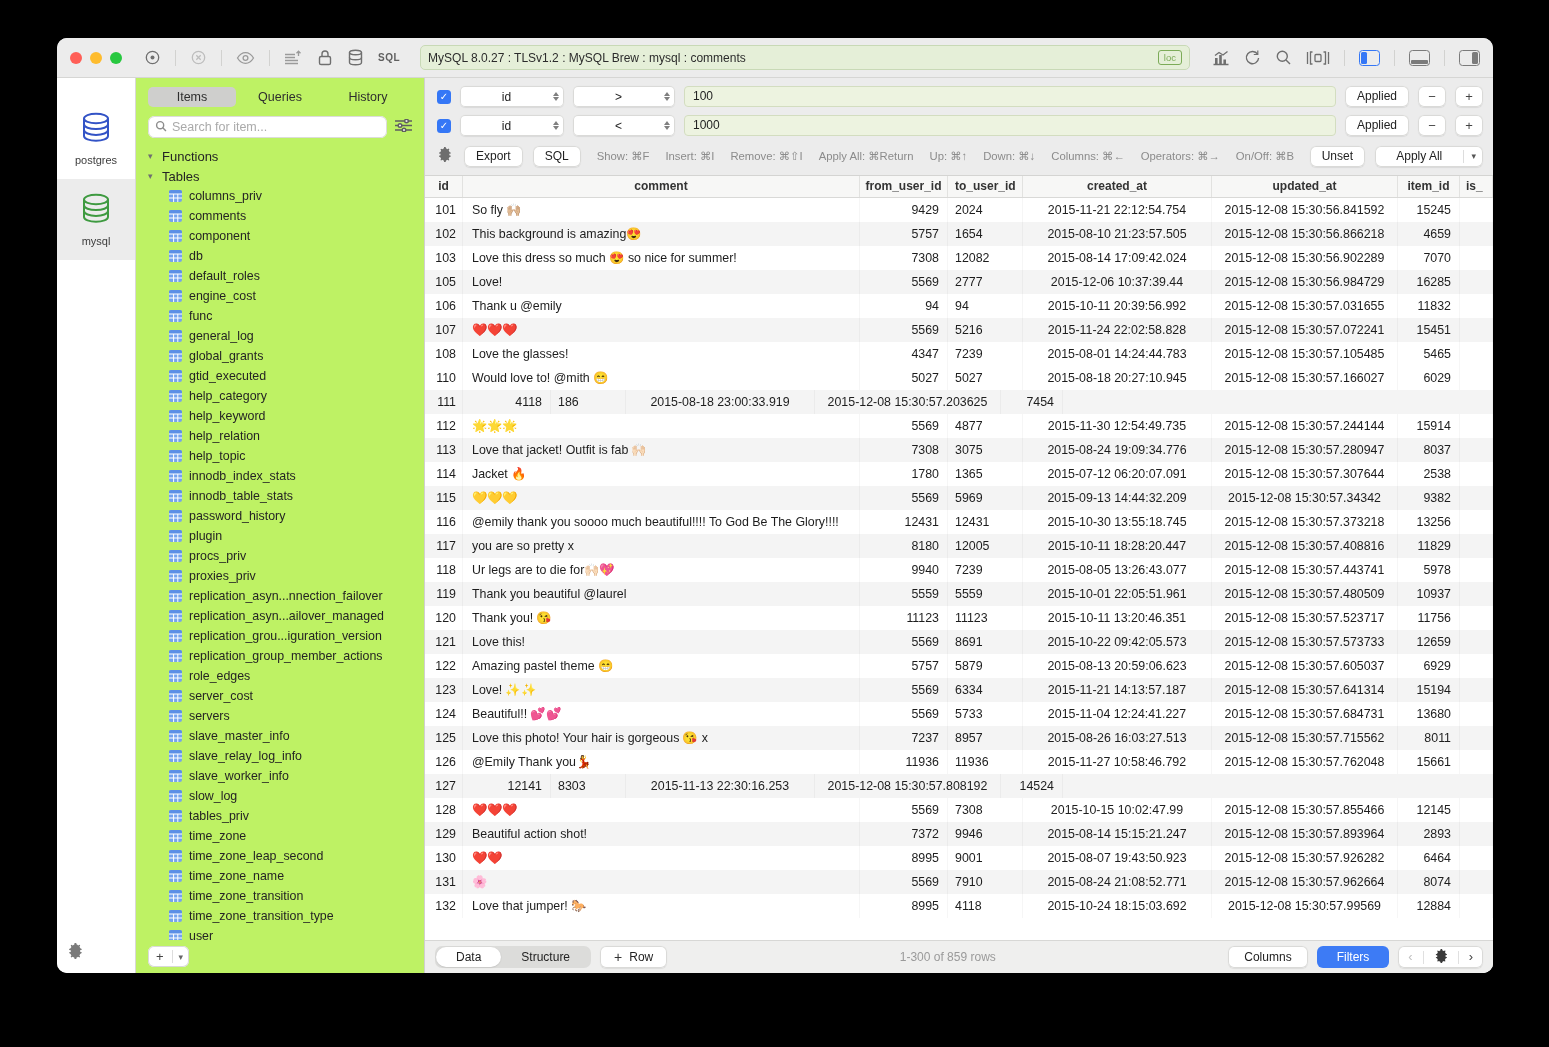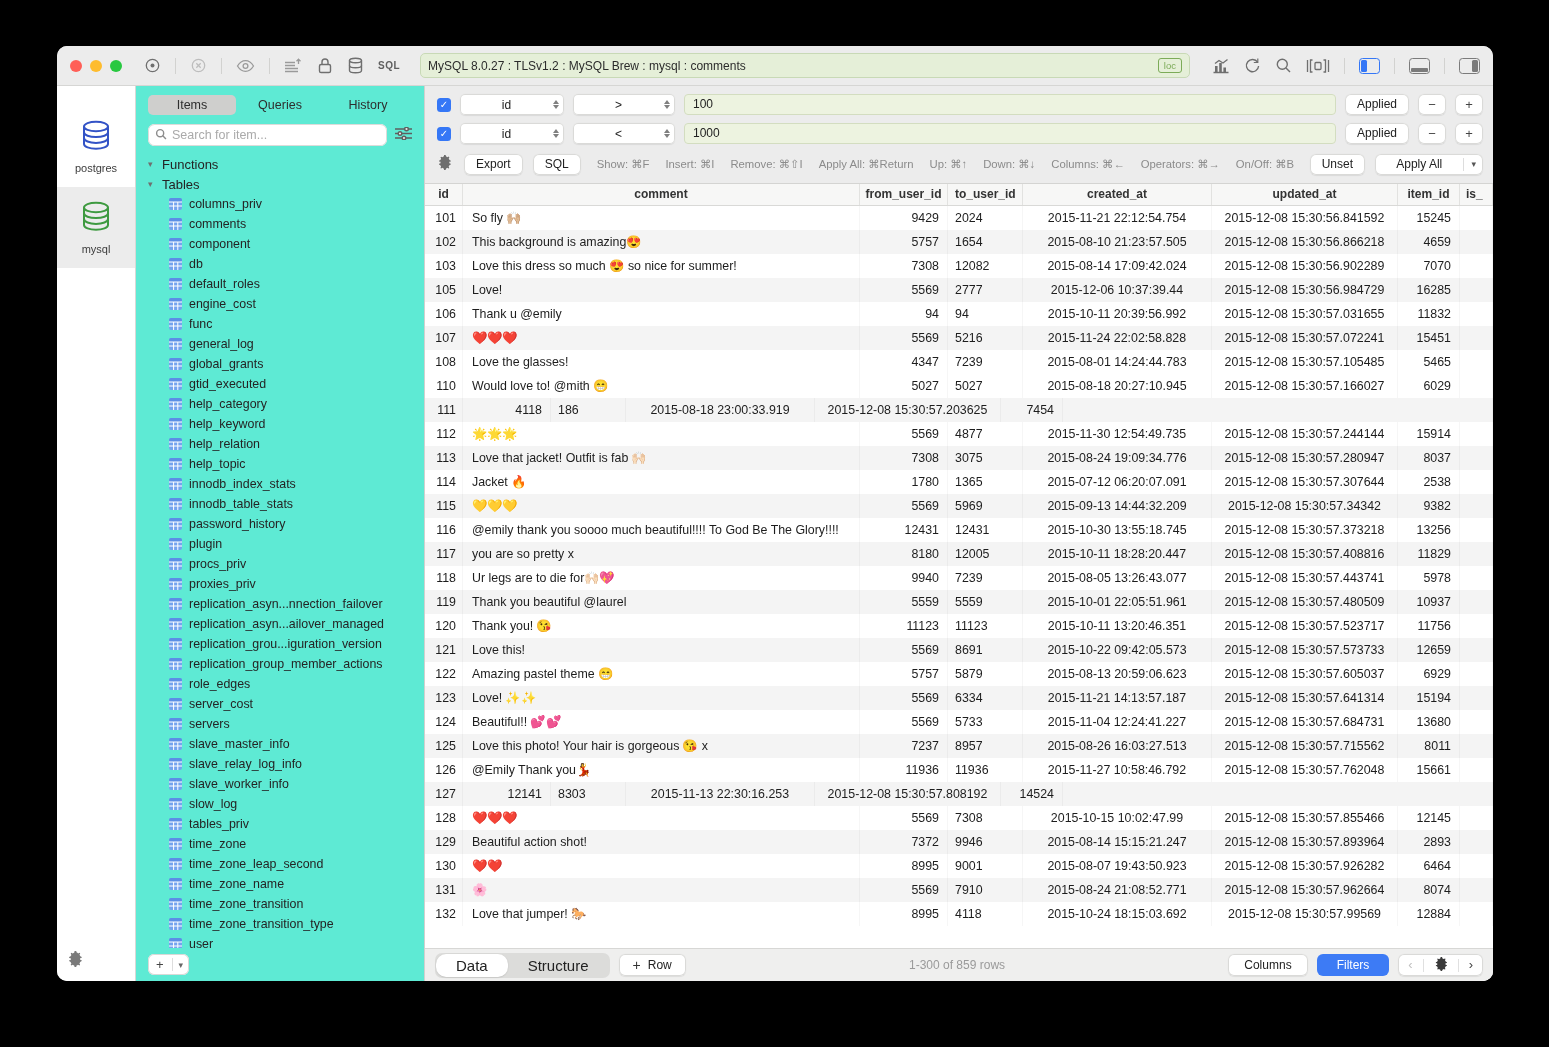--- a/index.html
+++ b/index.html
@@ -1,17 +1,17 @@
 <!DOCTYPE html>
 <html style="--accent-blue: #3577f6; --filters-blue: #3d7bf5; --title-field-bg: #e5efd8; --title-field-border: #c8d9b6; --loc-green: #7cab58; --filter-value-bg: #edf3e0; --filter-value-border: #d3ddc0; --postgres-blue: #3353c6; --mysql-green: #3e9a40; --table-icon-blue: #74a3ee;"><head>
 <meta charset="utf-8">
 <style>
   * { box-sizing: border-box; margin: 0; padding: 0; }
   html,body { width:1549px; height:1047px; background:#000; font-family:"Liberation Sans", sans-serif; overflow:hidden; }
-  .window { position:absolute; left:57px; top:38px; width:1436px; height:935px; background:#ececec; border-radius:10px; overflow:hidden; box-shadow:0 20px 50px rgba(0,0,0,.6); display:flex; flex-direction:column;margin-top:8px; }
+  .window { position:absolute; left:57px; top:38px; width:1436px; height:935px; background:#ececec; border-radius:10px; overflow:hidden; box-shadow:0 20px 50px rgba(0,0,0,.6); display:flex; flex-direction:column; }
 
   
   .titlebar { height:40px; flex:0 0 40px; display:flex; align-items:center; padding:0 13px; background:#ececec; border-bottom:1px solid #d6d6d4; }
   .lights { display:flex; gap:8px; margin-right:22px; }
   .light { width:12px; height:12px; border-radius:50%; display:inline-block; }
   .light.red{ background:#ff5f57;} .light.yellow{ background:#febc2e;} .light.green{ background:#28c840;}
   .tb-icons { display:flex; align-items:center; gap:14px; color:#6f6f6f; }
   .tb-icons svg { display:block; }
   .tb-divider { width:1px; height:16px; background:#d2d2d0; }
   .sql-label { font-size:10px; font-weight:bold; color:#5f5f5f; letter-spacing:.5px; }
@@ -28,21 +28,21 @@
   .wbody { flex:1; display:flex; min-height:0; }
 
   
   .rail { width:79px; background:#fff; border-right:1px solid #d8d8d6; display:flex; flex-direction:column; align-items:center; padding-top:20px; position:relative; }
   .conn { width:100%; display:flex; flex-direction:column; align-items:center; gap:7px; padding:14px 0 13px; }
   .conn.selected { background:#ececec; }
   .conn-label { font-size:11px; color:#3c3c3c; }
   .rail-gear { position:absolute; bottom:10px; left:10px; color:#7a7a7a; }
 
   
-  .items-panel { width:289px; background:#5eead4; border-right:1px solid #d0d0ce; display:flex; flex-direction:column; min-height:0; }
+  .items-panel { width:289px; background:#bef264; border-right:1px solid #d0d0ce; display:flex; flex-direction:column; min-height:0; }
   .tabs { display:flex; align-items:center; padding:9px 12px 7px; }
   .tab { flex:1; text-align:center; font-size:12.5px; color:#2e2e2e; padding:3px 0; border-radius:5px; }
   .tab.active { background:#cfcfcd; }
   .search-row { display:flex; align-items:center; gap:8px; padding:2px 12px 8px; }
   .search-box { flex:1; height:22px; background:#fff; border-radius:6.5px; display:flex; align-items:center; gap:5px; padding:0 7px; box-shadow:inset 0 0 0 1px #dcdcda; }
   .placeholder { font-size:12.5px; color:#aaa; }
   .tree { flex:1; overflow:hidden; padding-left:12px; }
   .tree-section { display:flex; align-items:center; gap:5px; height:20px; font-size:13px; color:#242424; }
   .chev { font-size:9px; color:#6f6f6f; width:9px; }
   .tree-item { display:flex; align-items:center; gap:7px; height:20px; padding-left:21px; font-size:12.4px; color:#242424; white-space:nowrap; }
@@ -92,21 +92,21 @@
   .c4 { width:189px; text-align:center; }
   .c5 { width:186px; text-align:center; }
   .c6 { width:62px; text-align:right; padding-right:8px; }
   .c7 { flex:1; text-align:left; padding-left:6px; }
   .hcell.c0, .hcell.c1, .hcell.c2, .hcell.c6 { text-align:center; padding:0; }
   .hcell.c7 { text-align:left; padding-left:6px; }
 
   
   .statusbar { height:33px; flex:0 0 33px; background:#efefee; border-top:1px solid #d7d7d5; display:flex; align-items:center; padding:0 10px; gap:9px; }
   .seg { background:#dcdcda; border-radius:7px; display:flex; padding:1px; }
-  .seg-item { font-size:15px; color:#222; padding:3px 20px; border-radius:10px; }
+  .seg-item { font-size:12px; color:#222; padding:3px 20px; border-radius:10px; }
   .seg-item.active { background:#fff; box-shadow:0 .5px 1.5px rgba(0,0,0,.15); }
   .addrow { display:flex; align-items:center; gap:7px; padding:0 14px; height:22px; line-height:22px; border-radius:7px; }
   .addrow .plus { font-size:14px; color:#333; }
   .rowcount { flex:1; text-align:center; font-size:12px; color:#9a9a9a; }
   .statusbar .btn { height:22px; line-height:22px; border-radius:6px; }
   .btn.blue { background:var(--filters-blue); color:#fff; box-shadow:none; padding:0 20px; }
   .btn.white-wide { padding:0 16px; }
   .pager { background:#fff; border-radius:6px; box-shadow:inset 0 0 0 1px #dadad8, 0 .5px 1px rgba(0,0,0,.08); height:22px; display:flex; align-items:center; }
   .pg { padding:0 10px; font-size:13px; color:#444; line-height:22px; }
   .pg.dim { color:#c0c0c0; }

